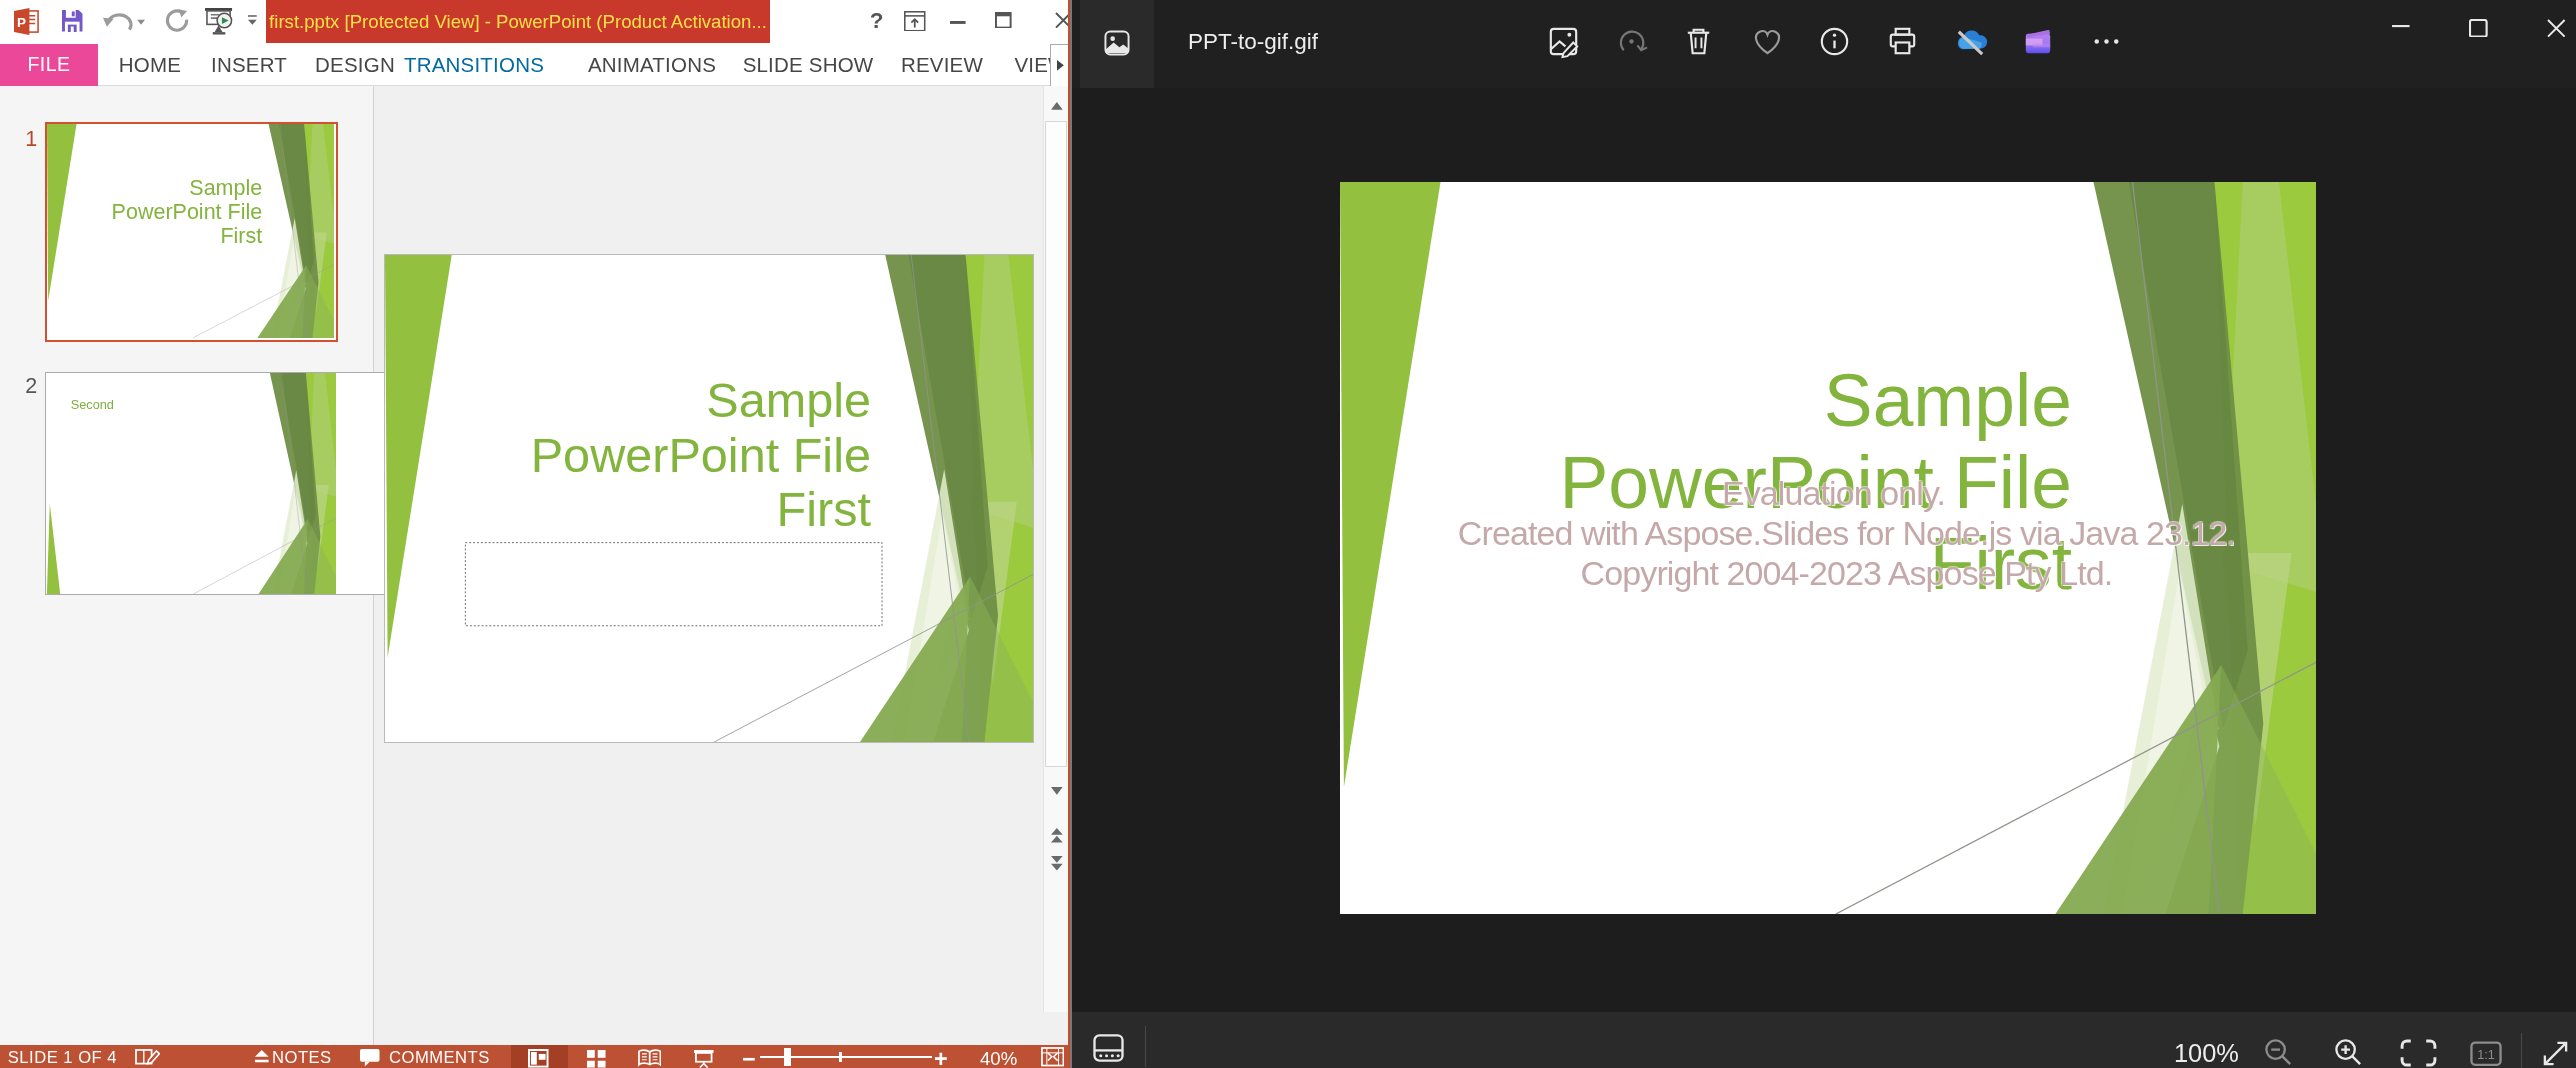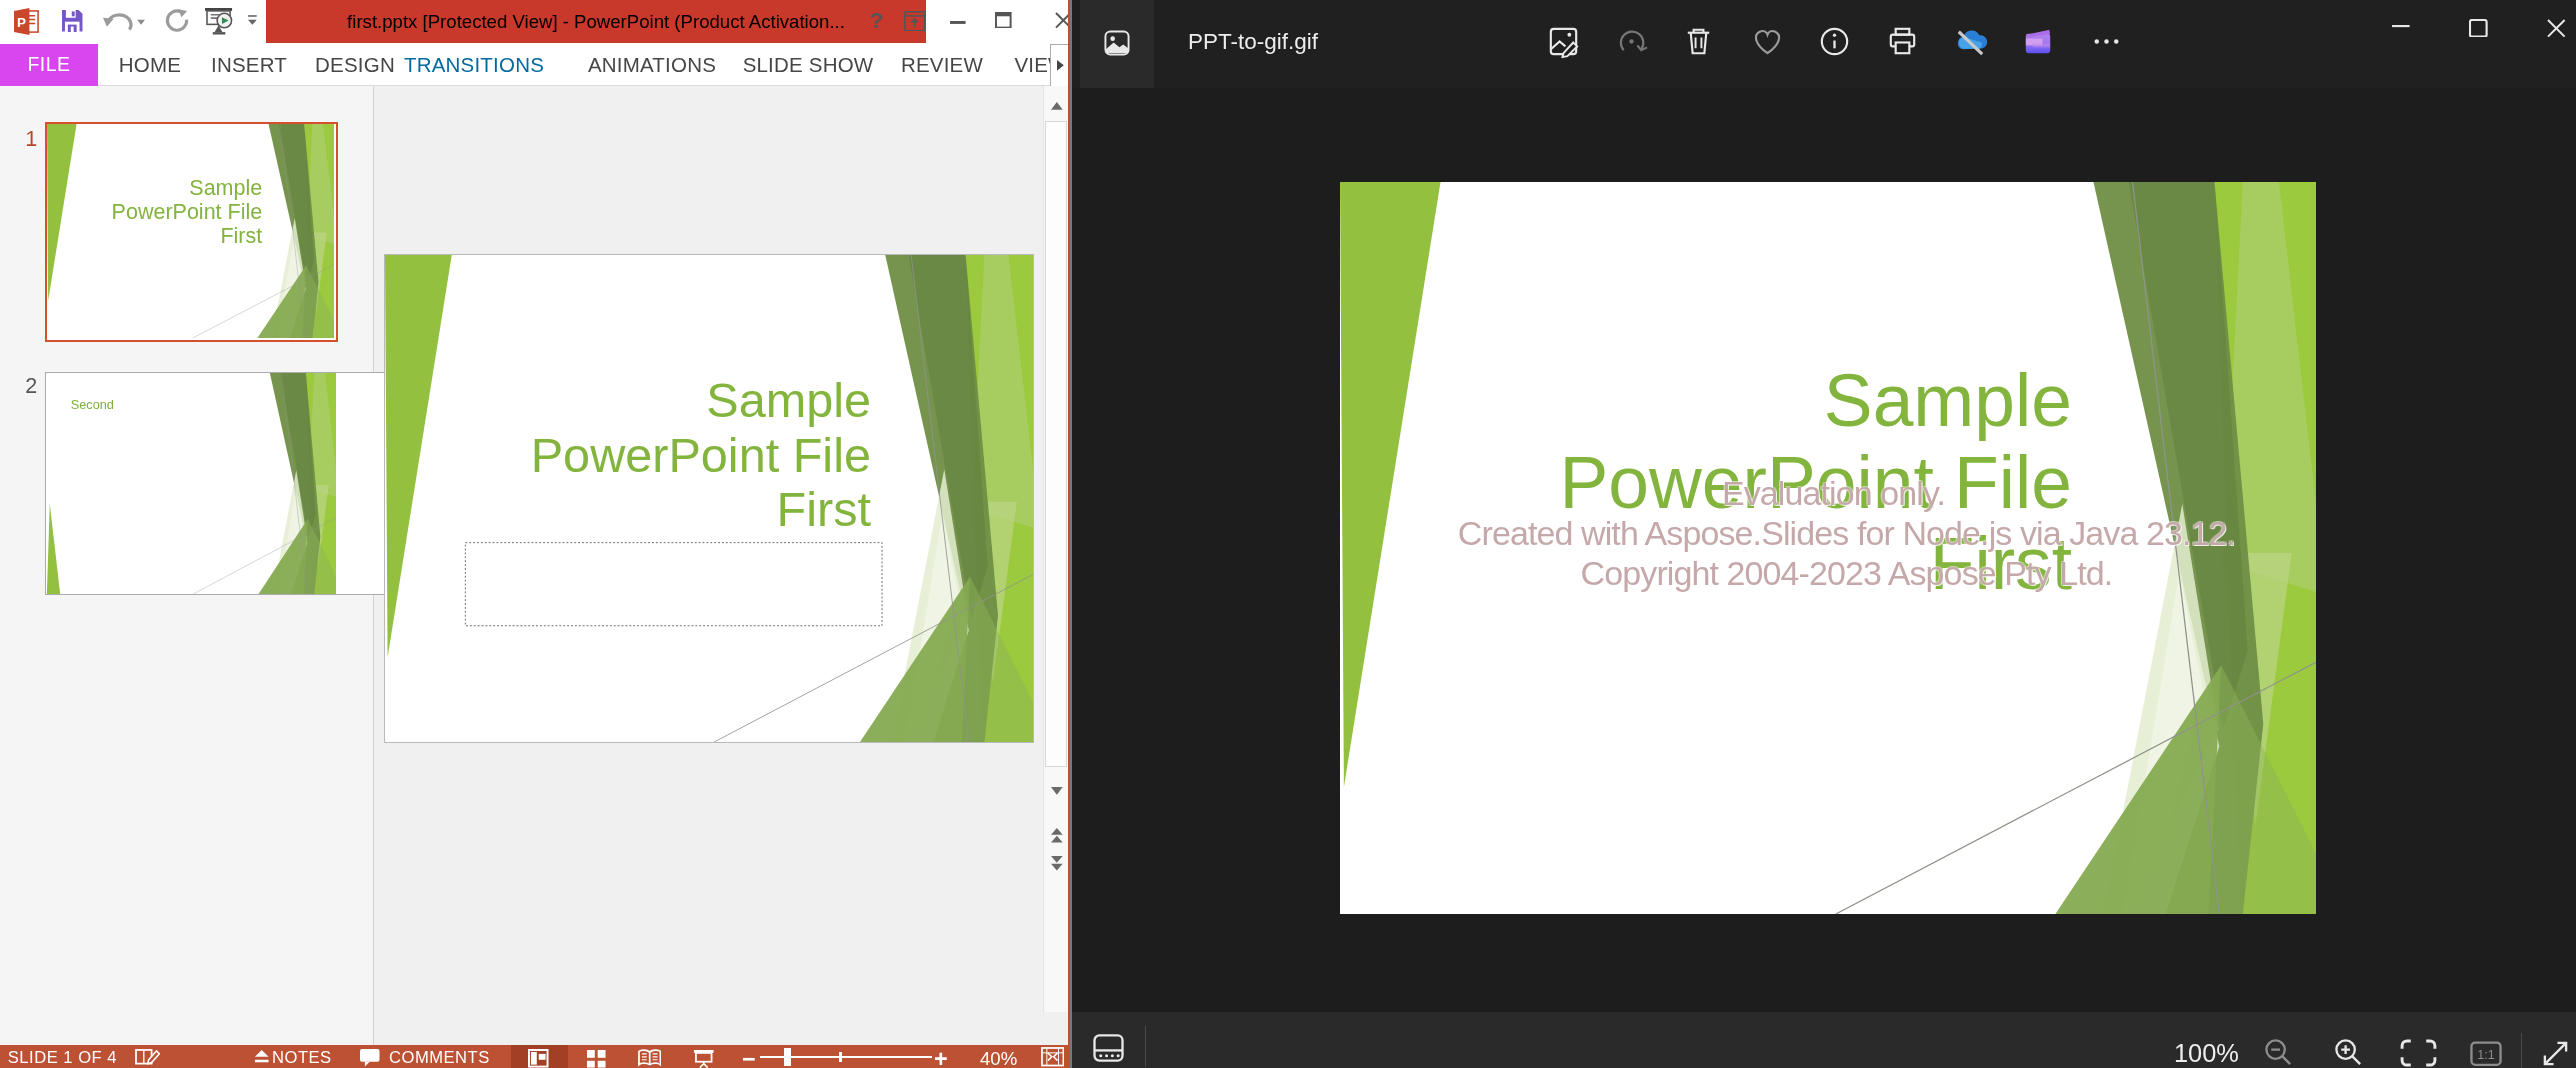--- a/index.html
+++ b/index.html
@@ -42,41 +42,41 @@
  <path d="M17.5 9.5 L24.5 13 L17.5 16.5 Z" fill="#2e8b57"></path>
  <path d="M14 17 L10 24 H18 Z" fill="#555" transform="translate(0,1)"></path>
  <rect x="8" y="25" width="13" height="2.5" fill="#555"></rect>
 </svg>
 
 <svg class="abs" style="left:246px;top:14.6px" width="12.7" height="11.7" viewBox="0 0 13 12">
  <path d="M2 1 h9" stroke="#666" stroke-width="1.6"></path>
  <path d="M2 5 l4.5 5 l4.5 -5 z" fill="#666"></path>
 </svg>
 
-<div class="abs" style="left:266px;top:0;width:660px;height:43px;background:#c8382b;color:#000000;font-size:18.6px;line-height:43px;text-align:center;white-space:nowrap;overflow:hidden">first.pptx [Protected View]  -  PowerPoint (Product Activation...</div>
+<div class="abs" style="left:266px;top:0;width:504px;height:43px;background:#c8382b;color:#fde047;font-size:18.6px;line-height:43px;text-align:center;white-space:nowrap;overflow:hidden">first.pptx [Protected View]  -  PowerPoint (Product Activation...</div>
 
 <div class="abs" style="left:857px;top:7.8px;width:39px;height:29px;color:#555;font-size:22.5px;font-weight:bold;text-align:center">?</div>
 <svg class="abs" style="left:904px;top:10.7px" width="21.5" height="20.5" viewBox="0 0 22 21">
  <rect x="0.8" y="0.8" width="20.4" height="19.4" fill="none" stroke="#555" stroke-width="1.6"></rect>
  <path d="M1 5 h20" stroke="#555" stroke-width="1.6"></path>
  <path d="M11 17 V9 M7.5 12 L11 8.5 L14.5 12" fill="none" stroke="#555" stroke-width="1.8"></path>
 </svg>
 <svg class="abs" style="left:950px;top:20.5px" width="15.6" height="3.9" viewBox="0 0 16 4">
       <rect width="16" height="3" fill="#555"></rect>
     </svg>
 <svg class="abs" style="left:995px;top:11.7px" width="16.6" height="16.6" viewBox="0 0 17 17">
       <rect x="1" y="1" width="15" height="15" fill="none" stroke="#555" stroke-width="2"></rect>
       <rect x="1" y="1" width="15" height="3.4" fill="#555"></rect>
     </svg>
 <svg class="abs" style="left:1055px;top:11.7px" width="16.6" height="16.6" viewBox="0 0 17 17">
       <path d="M1 1 L16 16 M16 1 L1 16" stroke="#555" stroke-width="2"></path>
     </svg>
 
 <div class="abs" style="left:0;top:44px;width:1068px;height:42px;background:#fff;border-bottom:1px solid #dadbdc"></div>
-<div class="abs" style="left:0;top:44px;width:98px;height:42px;background:#d946ef;color:#fff;font-size:19.5px;line-height:41px;text-align:center;letter-spacing:0.5px">FILE</div>
+<div class="abs" style="left:0;top:44px;width:98px;height:42px;background:#ec4899;color:#fff;font-size:19.5px;line-height:41px;text-align:center;letter-spacing:0.5px">FILE</div>
 <div class="abs" style="left:62px;top:44px;width:176px;height:41px;color:#464646;font-size:20.5px;line-height:41px;text-align:center;letter-spacing:0.2px;white-space:nowrap">HOME</div>
 <div class="abs" style="left:161px;top:44px;width:176px;height:41px;color:#464646;font-size:20.5px;line-height:41px;text-align:center;letter-spacing:0.2px;white-space:nowrap">INSERT</div>
 <div class="abs" style="left:267px;top:44px;width:176px;height:41px;color:#464646;font-size:20.5px;line-height:41px;text-align:center;letter-spacing:0.2px;white-space:nowrap">DESIGN</div>
 <div class="abs" style="left:404px;top:44px;width:176px;height:41px;color:#0369a1;font-size:20.5px;line-height:41px;text-align:left;letter-spacing:0.2px;white-space:nowrap">TRANSITIONS</div>
 <div class="abs" style="left:564px;top:44px;width:176px;height:41px;color:#464646;font-size:20.5px;line-height:41px;text-align:center;letter-spacing:0.2px;white-space:nowrap">ANIMATIONS</div>
 <div class="abs" style="left:720px;top:44px;width:176px;height:41px;color:#464646;font-size:20.5px;line-height:41px;text-align:center;letter-spacing:0.2px;white-space:nowrap">SLIDE SHOW</div>
 <div class="abs" style="left:854px;top:44px;width:176px;height:41px;color:#464646;font-size:20.5px;line-height:41px;text-align:center;letter-spacing:0.2px;white-space:nowrap">REVIEW</div>
 <div class="abs" style="left:953px;top:44px;width:176px;height:41px;color:#464646;font-size:20.5px;line-height:41px;text-align:center;letter-spacing:0.2px;white-space:nowrap">VIEW</div>
 <div class="abs" style="left:1050px;top:44px;width:18.6px;height:43px;background:#fff;border:1px solid #ababab"></div>
 <svg class="abs" style="left:1056px;top:59px" width="8.8" height="12.7" viewBox="0 0 9 13">

